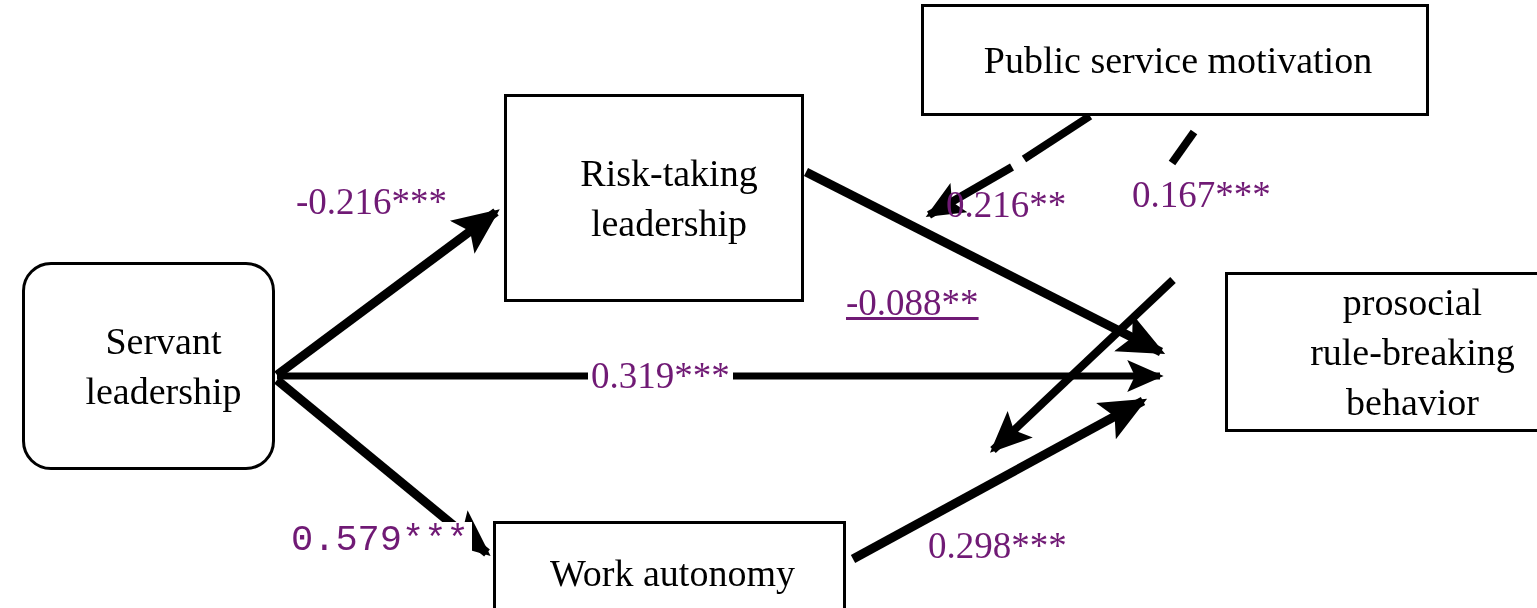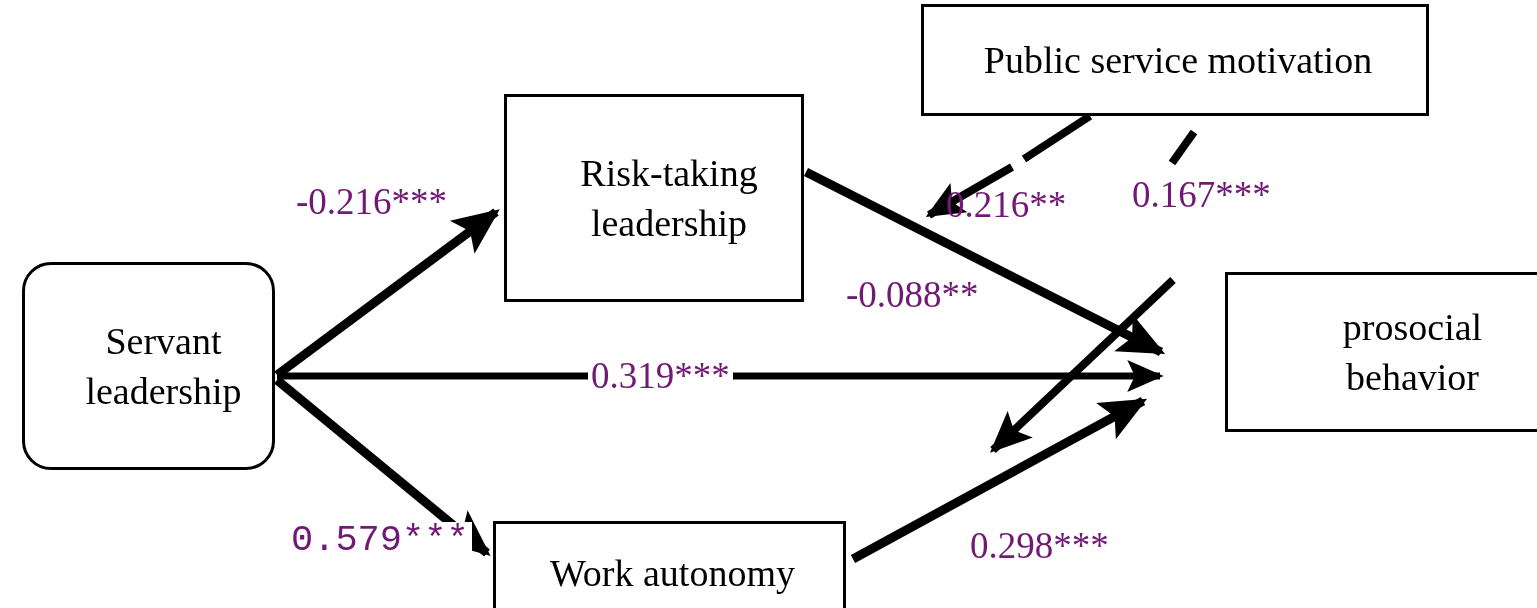--- a/index.html
+++ b/index.html
@@ -100,34 +100,35 @@
     <span class="node-line">Risk-taking</span>
     <span class="node-line">leadership</span>
   </div>
 
   <div class="node-box centered" style="left:921px; top:4px; width:508px; height:112px;">
     <span class="node-line">Public service motivation</span>
   </div>
 
   <div class="node-box" style="left:1225px; top:272px; width:345px; height:160px;">
     <span class="node-line">prosocial</span>
+    <span class="node-line">rule-breaking</span>
     <span class="node-line">behavior</span>
   </div>
 
   <div class="node-box centered" style="left:493px; top:521px; width:353px; height:104px;">
     <span class="node-line">Work autonomy</span>
   </div>
 
   <div class="edge-label" style="left:293px; top:183px;">-0.216***</div>
 
   <div class="edge-label" style="left:588px; top:357px;">0.319***</div>
 
   <div class="edge-label" style="left:288px; top:522px;font-family:Liberation Mono, monospace;">0.579***</div>
 
-  <div class="edge-label" style="left:843px; top:276px;">-0.088**</div>
+  <div class="edge-label" style="left:843px; top:284px;text-decoration:underline;">-0.088**</div>
 
-  <div class="edge-label" style="left:967px; top:527px;">0.298***</div>
+  <div class="edge-label" style="left:925px; top:527px;">0.298***</div>
 
   <div class="edge-label" style="left:943px; top:186px; background:transparent;">0.216**</div>
 
   <div class="edge-label" style="left:1129px; top:176px; background:transparent;">0.167***</div>
 
 </div>
 
 </body></html>

